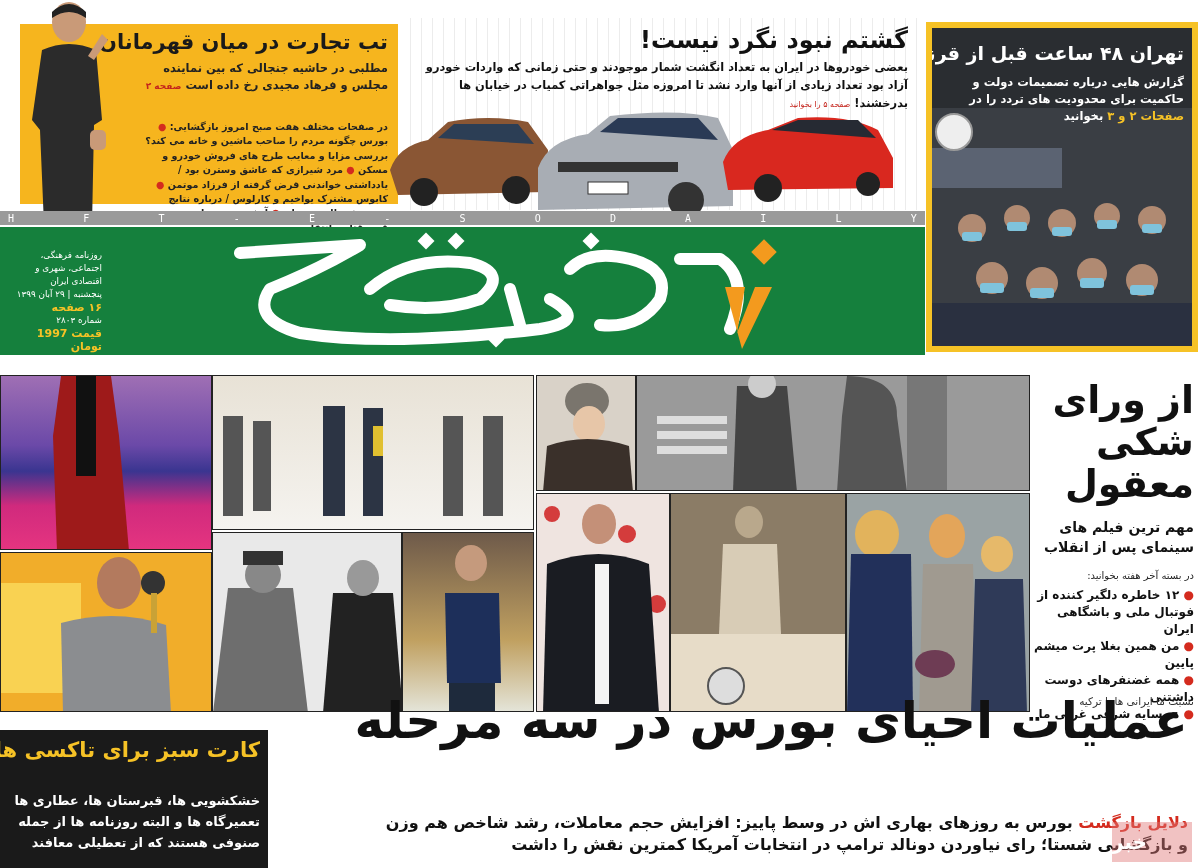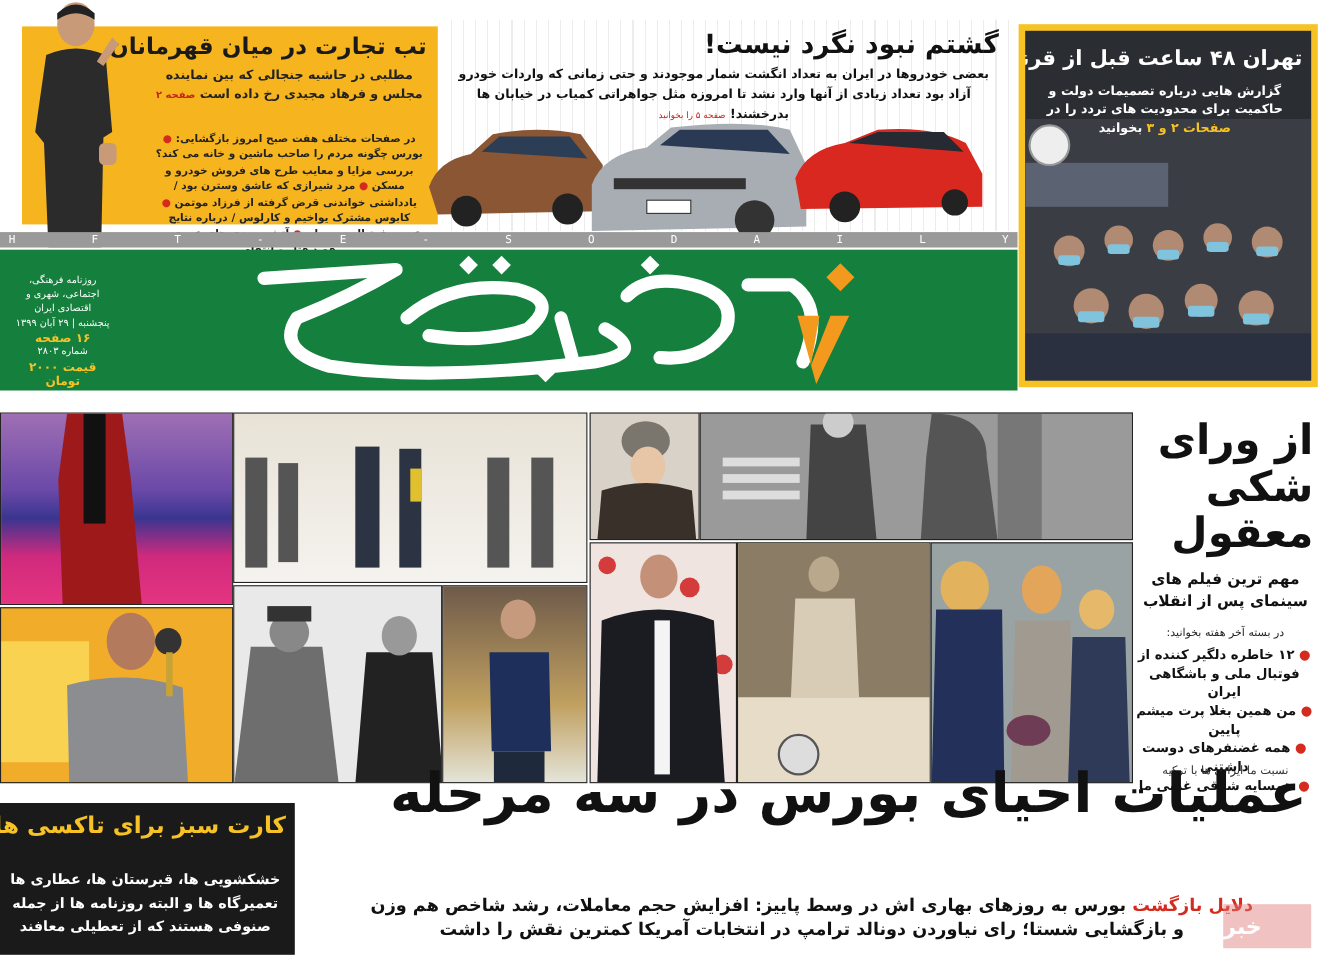--- a/index.html
+++ b/index.html
@@ -1,18 +1,18 @@
 <!DOCTYPE html>
 <html><head>
 <meta charset="utf-8">
 <style>
 *{box-sizing:border-box;margin:0;padding:0}
 body{width:1200px;height:868px;overflow:hidden;background:#fff;font-family:"DejaVu Sans",sans-serif;position:relative;direction:ltr}
 .abs{position:absolute}
-.rtl{direction:rtl;text-align:center}
+.rtl{direction:rtl;text-align:right}
 
 
 #tl-box{left:20px;top:24px;width:378px;height:180px;background:#f6b51e}
 #tl-title{right:10px;top:6px;font-size:21px;font-weight:bold;color:#1a1a1a;white-space:nowrap}
 #tl-sub{right:10px;top:36px;width:250px;font-size:11.5px;font-weight:bold;color:#222;line-height:17px}
 #tl-sub .pg{color:#c4241c;font-size:9px}
 #tl-list{right:10px;top:96px;width:250px;font-size:9.6px;color:#222;line-height:14.4px;font-weight:bold}
 #tl-list .dot{color:#d42b1e}
 #coach{left:14px;top:0;width:106px;height:225px}
 
@@ -155,21 +155,21 @@
   <span>L</span>
   <span>Y</span>
 </div>
 
 <div id="mast" class="abs">
   <div id="mast-info" class="abs rtl">
     <div>روزنامه فرهنگی، اجتماعی، شهری و اقتصادی ایران</div>
     <div>پنجشنبه | ۲۹ آبان ۱۳۹۹</div>
     <div class="y">۱۶ صفحه</div>
     <div>شماره ۲۸۰۳</div>
-    <div class="y">قیمت ۲۰۰۰ تومان</div>
+    <div class="y">قیمت 1997 تومان</div>
   </div>
   <svg id="logo" class="abs" viewBox="0 0 600 126">
     <g fill="none" stroke="#fff" stroke-width="12" stroke-linecap="round" stroke-linejoin="round">
       <path d="M30 24 L150 16 Q110 40 60 60 Q40 90 90 104 Q180 118 330 100 Q380 92 340 70"></path>
       <path d="M160 60 Q200 26 260 34 Q300 44 270 70 Q230 84 180 76"></path>
       <path d="M300 60 L310 96"></path>
       <path d="M360 40 Q380 20 420 30 Q460 40 450 70 Q430 100 390 96"></path>
       <path d="M470 30 L510 30 Q540 50 520 100"></path>
     </g>
     <g fill="#fff">

